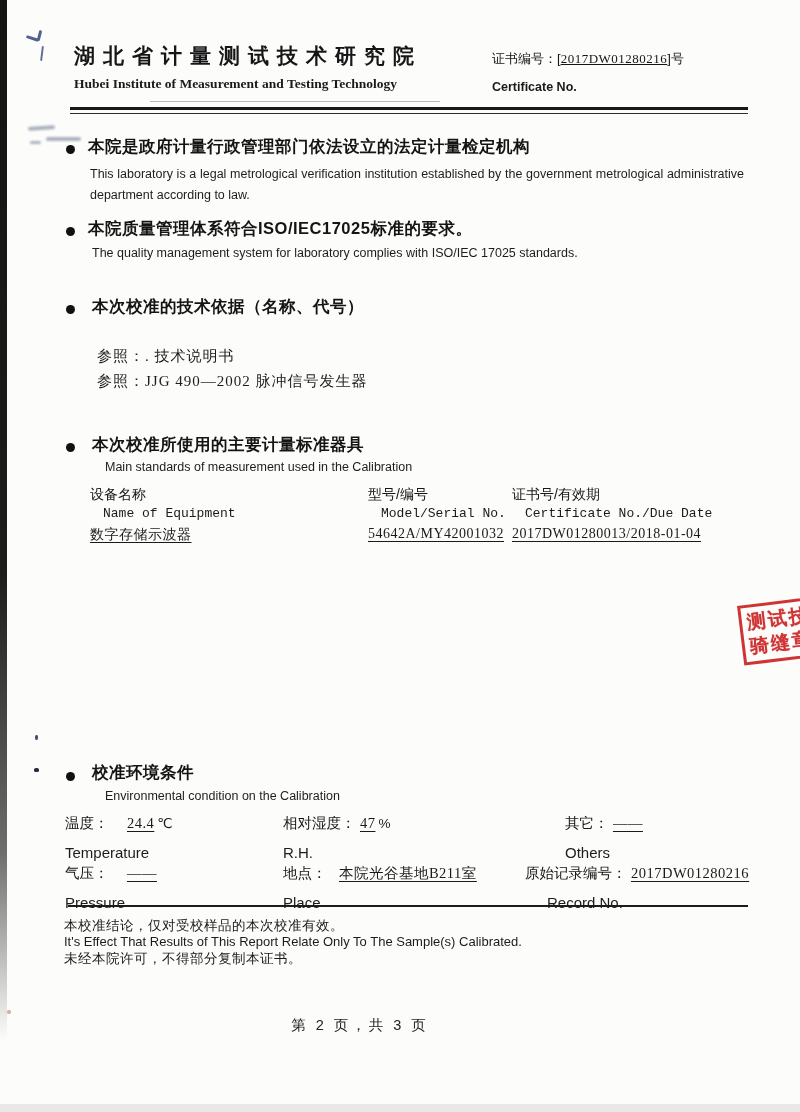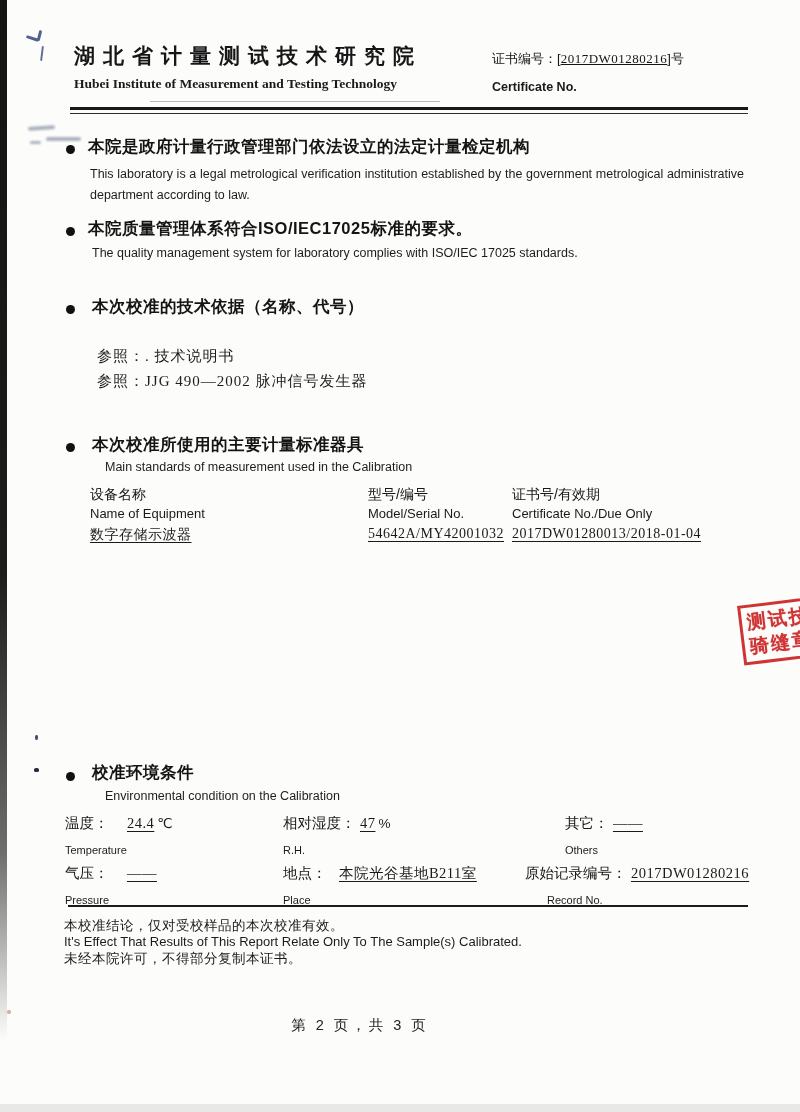--- a/index.html
+++ b/index.html
@@ -33,28 +33,28 @@
 
   
   .bullet{width:9px;height:9px;border-radius:50%;background:#111;}
   .sec-cn{font-size:16.5px;font-weight:700;color:#141414;white-space:nowrap;letter-spacing:.5px;}
   .sec-en{font-size:12.5px;color:#1d1d1d;white-space:nowrap;}
   .sec-en-wrap{font-size:12.5px;color:#1d1d1d;line-height:1.65;text-align:justify;}
   .ref-item{font-size:15px;color:#1d1d1d;font-family:"Liberation Serif","DejaVu Serif",serif;white-space:nowrap;letter-spacing:1px;}
 
   
   .tbl-h-cn{font-size:14px;color:#161616;white-space:nowrap;}
-  .tbl-h-en{font-size:13px;color:#1a1a1a;white-space:nowrap;font-family:Liberation Sans, sans-serif;}
+  .tbl-h-en{font-size:13px;color:#1a1a1a;white-space:nowrap;font-family:Liberation Mono, monospace;margin-left:13px;}
   .tbl-val{font-size:14px;color:#1a1a1a;white-space:nowrap;text-decoration:underline;text-underline-offset:3px;font-family:"Liberation Serif","DejaVu Serif",serif;letter-spacing:.5px;}
 
   
   .env-label{font-size:14.5px;color:#161616;}
   .env-val{font-size:14.5px;color:#1a1a1a;text-decoration:underline;text-underline-offset:3px;font-family:"Liberation Serif","DejaVu Serif",serif;letter-spacing:.5px;}
   .env-unit{font-size:13.5px;color:#1a1a1a;margin-left:3px;}
-  .env-en{font-size:11px;color:#1c1c1c;white-space:nowrap;}
+  .env-en{font-size:15px;color:#1c1c1c;white-space:nowrap;}
   .env-field{white-space:nowrap;}
   .rule-bottom{left:68px;top:905px;width:680px;border-top:2.5px solid #1c1c1c;}
 
   
   .note-cn{font-size:13.5px;color:#191919;white-space:nowrap;letter-spacing:.5px;}
   .note-en{font-size:13px;color:#1c1c1c;white-space:nowrap;}
   .page-num{left:0;top:1016px;width:720px;text-align:center;font-size:14.5px;color:#222;letter-spacing:3px;white-space:nowrap;}
 
   
   .stamp{
@@ -115,21 +115,21 @@
     <div class="tbl-h-en" style="margin-top:2px;">Name of Equipment</div>
     <div class="tbl-val" style="margin-top:5px;">数字存储示波器</div>
   </div>
   <div class="abs" style="left:368px;top:486px;">
     <div class="tbl-h-cn">型号/编号</div>
     <div class="tbl-h-en" style="margin-top:2px;">Model/Serial No.</div>
     <div class="tbl-val" style="margin-top:5px;">54642A/MY42001032</div>
   </div>
   <div class="abs" style="left:512px;top:486px;">
     <div class="tbl-h-cn">证书号/有效期</div>
-    <div class="tbl-h-en" style="margin-top:2px;">Certificate No./Due Only</div>
+    <div class="tbl-h-en" style="margin-top:2px;">Certificate No./Due Date</div>
     <div class="tbl-val" style="margin-top:5px;">2017DW01280013/2018-01-04</div>
   </div>
 
   <div class="abs stamp">
     <div>测试技术</div>
     <div>骑缝章</div>
   </div>
 
   <div class="abs bullet" style="left:66px;top:772px;"></div>
   <div class="abs sec-cn" style="left:92px;top:762px;">校准环境条件</div>

